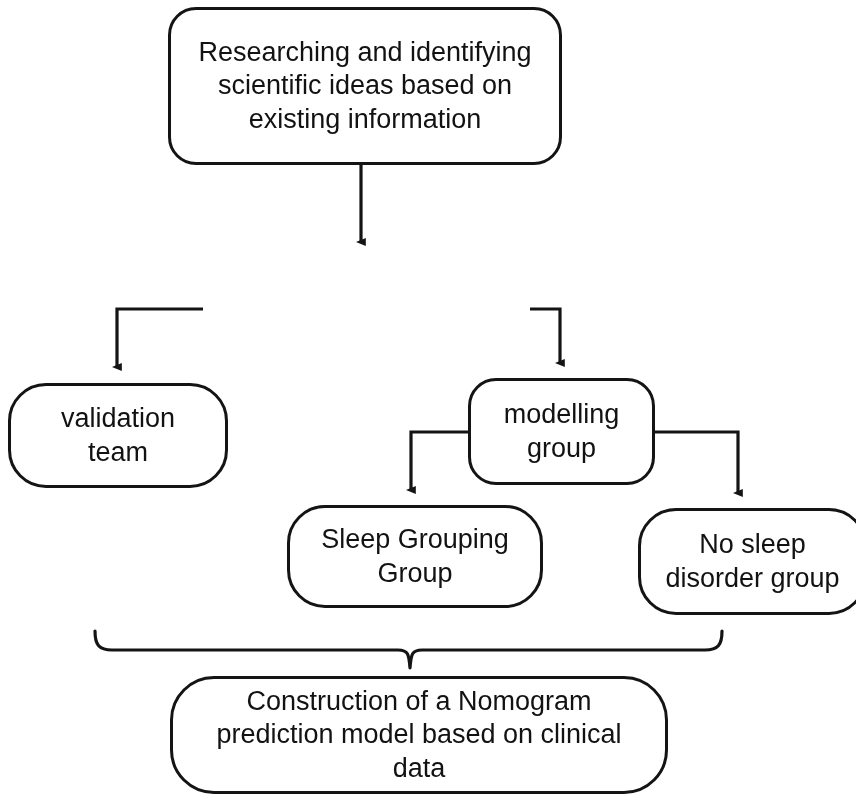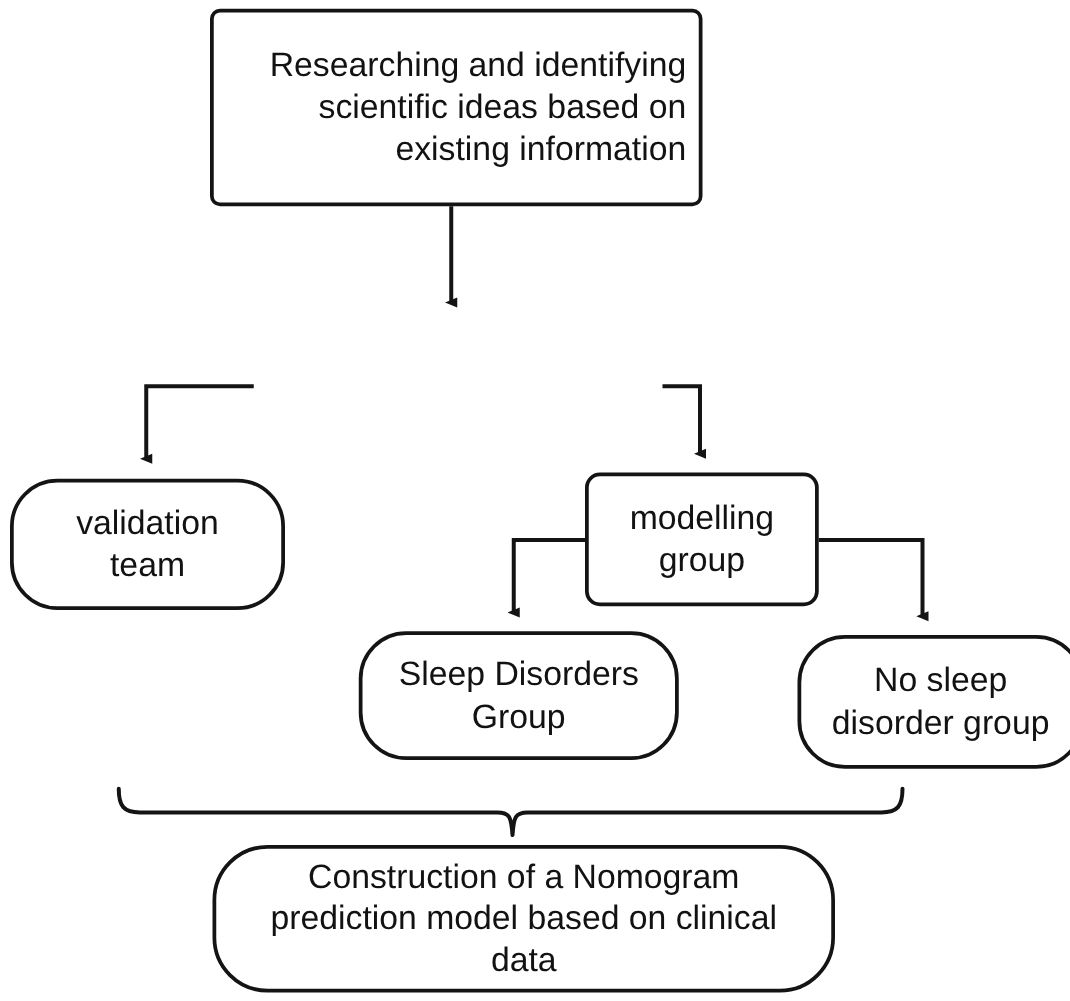--- a/index.html
+++ b/index.html
@@ -40,24 +40,24 @@
     padding: 2px 10px;
     white-space: pre-line;
     z-index: 2;
   }
   .node-label {
     display: block;
     width: 100%;
     white-space: pre-line;
   }
   
-  #node-research      { left:168px; top:7px;   width:394px; height:158px; border-radius:8px; font-size:27px;text-align:right; }
+  #node-research      { left:168px; top:7px;   width:394px; height:158px; border-radius:28px; font-size:27px; }
   #node-grouping      { left:203px; top:252px; width:327px; height:113px; border-radius:38px; font-size:27px; }
   #node-validation    { left:8px;   top:383px; width:220px; height:105px; border-radius:38px; font-size:27px;align-items:center; }
-  #node-modelling     { left:468px; top:378px; width:187px; height:107px; border-radius:12px; font-size:27px; }
+  #node-modelling     { left:468px; top:378px; width:187px; height:107px; border-radius:28px; font-size:27px; }
   #node-sleep         { left:287px; top:505px; width:256px; height:103px; border-radius:38px; font-size:27px; }
   #node-nosleep       { left:638px; top:508px; width:229px; height:107px;  border-radius:38px; font-size:27px; }
   #node-nomogram      { left:170px; top:676px; width:498px; height:118px; border-radius:44px; font-size:27px; }
 </style>
 </head>
 <body>
 
 <div id="diagram-root">
 
   <svg id="flow-svg" viewBox="0 0 856 801">
@@ -109,21 +109,21 @@
     <span class="node-label">validation
 team</span>
   </div>
 
   <div class="node-box" id="node-modelling">
     <span class="node-label">modelling
 group</span>
   </div>
 
   <div class="node-box" id="node-sleep">
-    <span class="node-label">Sleep Disorders
+    <span class="node-label">Sleep Grouping
 Group</span>
   </div>
 
   <div class="node-box" id="node-nosleep">
     <span class="node-label">No sleep
 disorder group</span>
   </div>
 
   <div class="node-box" id="node-nomogram">
     <span class="node-label">Construction of a Nomogram

